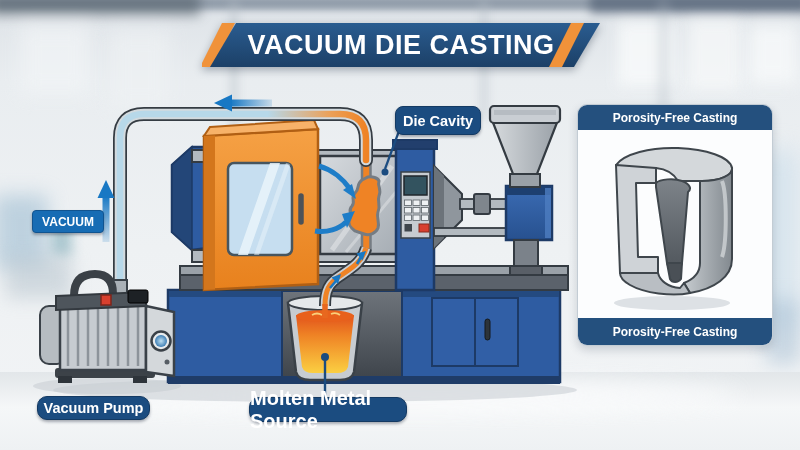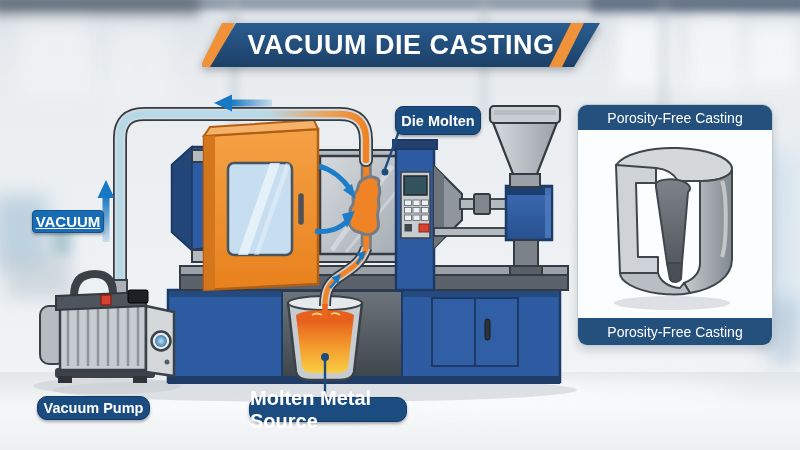--- a/index.html
+++ b/index.html
@@ -35,30 +35,30 @@
     clip-path:polygon(20px 0,33px 0,11px 100%,-2px 100%);}
   .banner .b-slash-r{position:absolute;inset:0;background:#f0923a;
     clip-path:polygon(calc(100% - 29px) 0,calc(100% - 16px) 0,calc(100% - 38px) 100%,calc(100% - 51px) 100%);}
   .banner .b-text{position:absolute;inset:0;display:flex;align-items:center;justify-content:center;
     color:#ffffff;font-size:27px;font-weight:700;letter-spacing:.5px;}
 
   
   .lbl{position:absolute;background:#1b4c80;color:#fff;font-weight:700;border-radius:10px;
     display:flex;align-items:center;justify-content:center;
     box-shadow:0 2px 3px rgba(20,30,50,.35);border:1px solid #143a63;}
-  .lbl-vacuum{left:32px;top:210px;width:70px;height:21px;font-size:15px;background:#176cb4;border-color:#115490;border-radius:4px;text-decoration:underline;}
+  .lbl-vacuum{left:32px;top:210px;width:70px;height:21px;font-size:12px;background:#176cb4;border-color:#115490;border-radius:4px;}
   .lbl-die{left:395px;top:106px;width:84px;height:27px;font-size:14.5px;border-radius:8px;}
   .lbl-pump{left:37px;top:396px;width:111px;height:22px;font-size:14.5px;}
   .lbl-molten{left:249px;top:397px;width:156px;height:23px;font-size:20px;}
 
   
   .panel{position:absolute;left:577px;top:104px;width:194px;height:240px;background:#fcfdfe;
     border:1.5px solid #c3ccd4;border-radius:10px;box-shadow:0 4px 10px rgba(40,55,80,.2);
     overflow:hidden;display:flex;flex-direction:column;}
-  .panel-header,.panel-footer{background:#24507e;color:#fff;font-size:14px;font-weight:400;
+  .panel-header,.panel-footer{background:#24507e;color:#fff;font-size:12px;font-weight:700;
     display:flex;align-items:center;justify-content:center;flex:0 0 auto;}
   .panel-header{height:25px;}
   .panel-footer{height:27px;}
   .panel-body{flex:1;position:relative;display:flex;align-items:center;justify-content:center;}
 
   .diagram{position:absolute;left:0;top:0;}
 </style>
 </head>
 <body>
 
@@ -313,21 +313,21 @@
   </svg>
 
   <div class="banner">
     <div class="b-slash-l"></div>
     <div class="b-blue"></div>
     <div class="b-slash-r"></div>
     <div class="b-text">VACUUM DIE CASTING</div>
   </div>
 
   <div class="lbl lbl-vacuum">VACUUM</div>
-  <div class="lbl lbl-die">Die Molten</div>
+  <div class="lbl lbl-die">Die Cavity</div>
   <div class="lbl lbl-pump">Vacuum Pump</div>
   <div class="lbl lbl-molten">Molten Metal Source</div>
 
   <div class="panel">
     <div class="panel-header">Porosity-Free Casting</div>
     <div class="panel-body">
       <svg width="190" height="186" viewBox="0 0 190 186">
         <ellipse cx="92" cy="172" rx="58" ry="7" fill="#dde1e5"></ellipse>
         <g stroke="#3f464c" stroke-width="2" stroke-linejoin="round">
           <path d="M36,34 C44,23 70,16 98,17 C126,18 150,26 152,37 C153,44 140,50 122,50 L98,50 C94,43 86,38 76,37 L58,37 C48,37 40,36 36,34 Z" fill="#d4d8db"></path>

